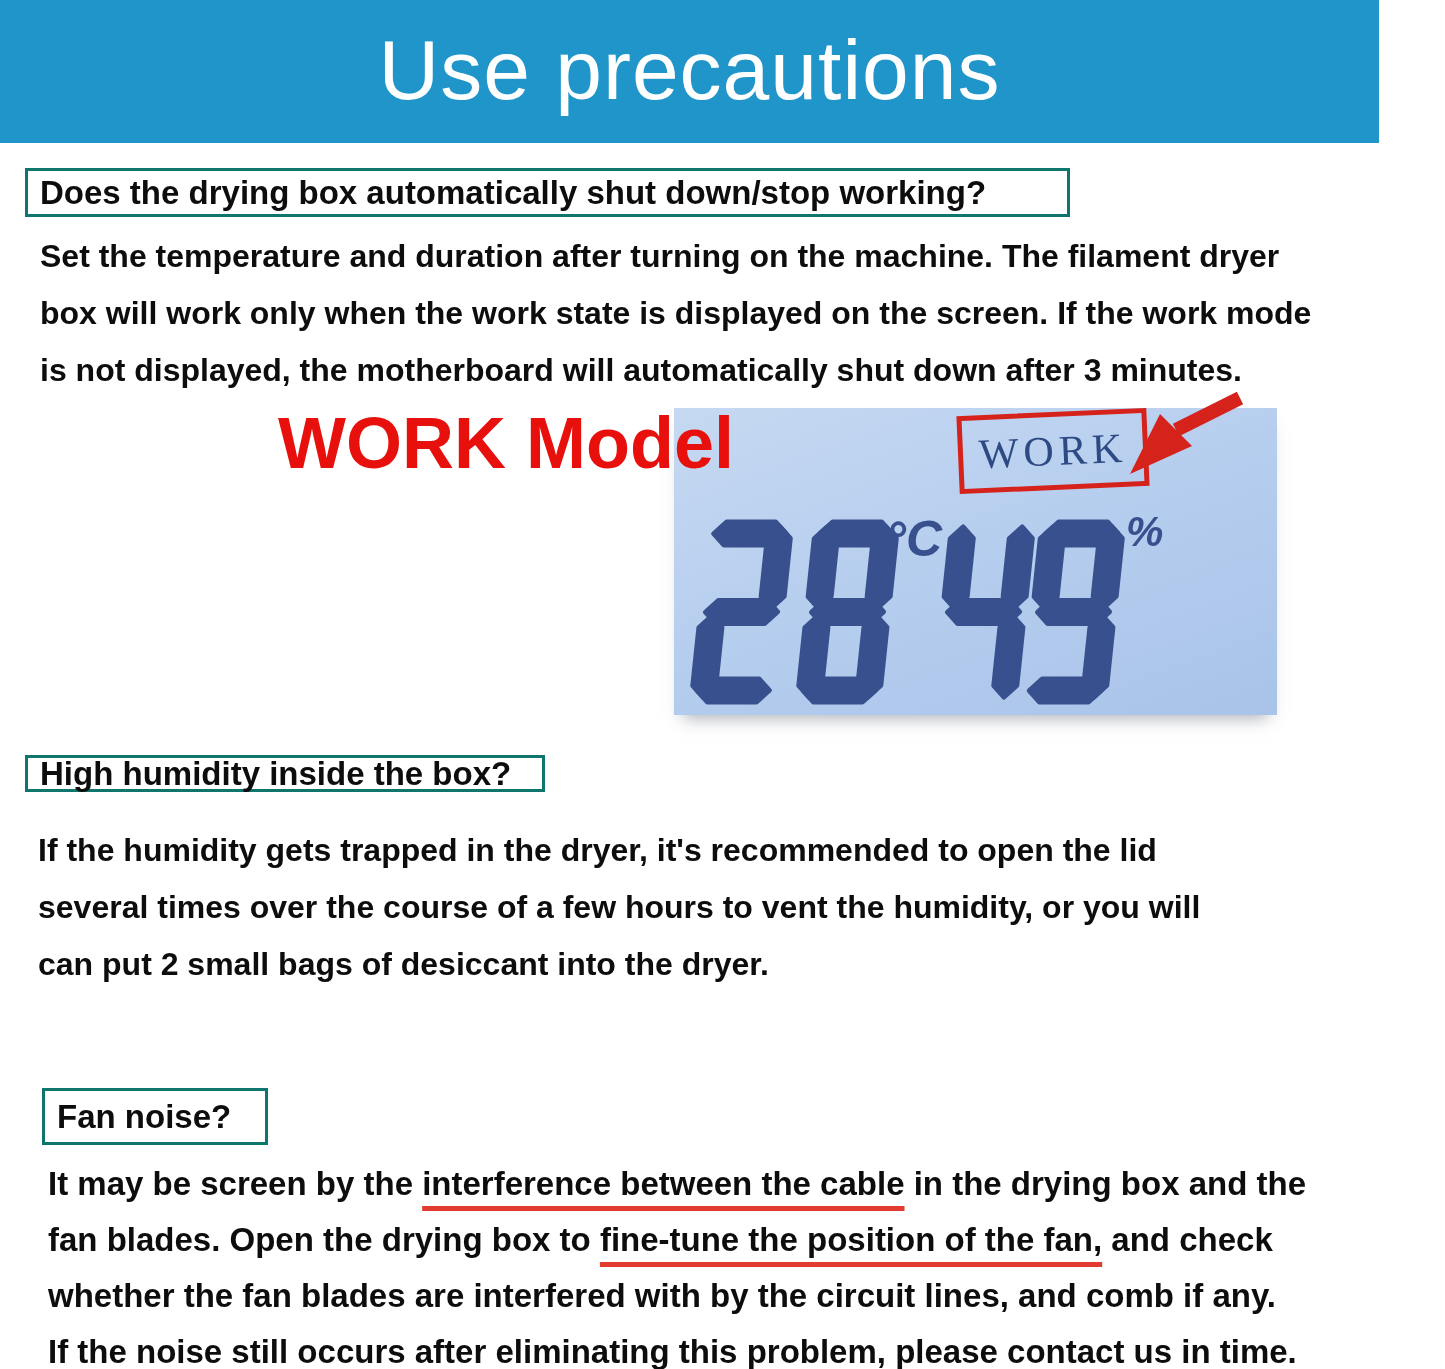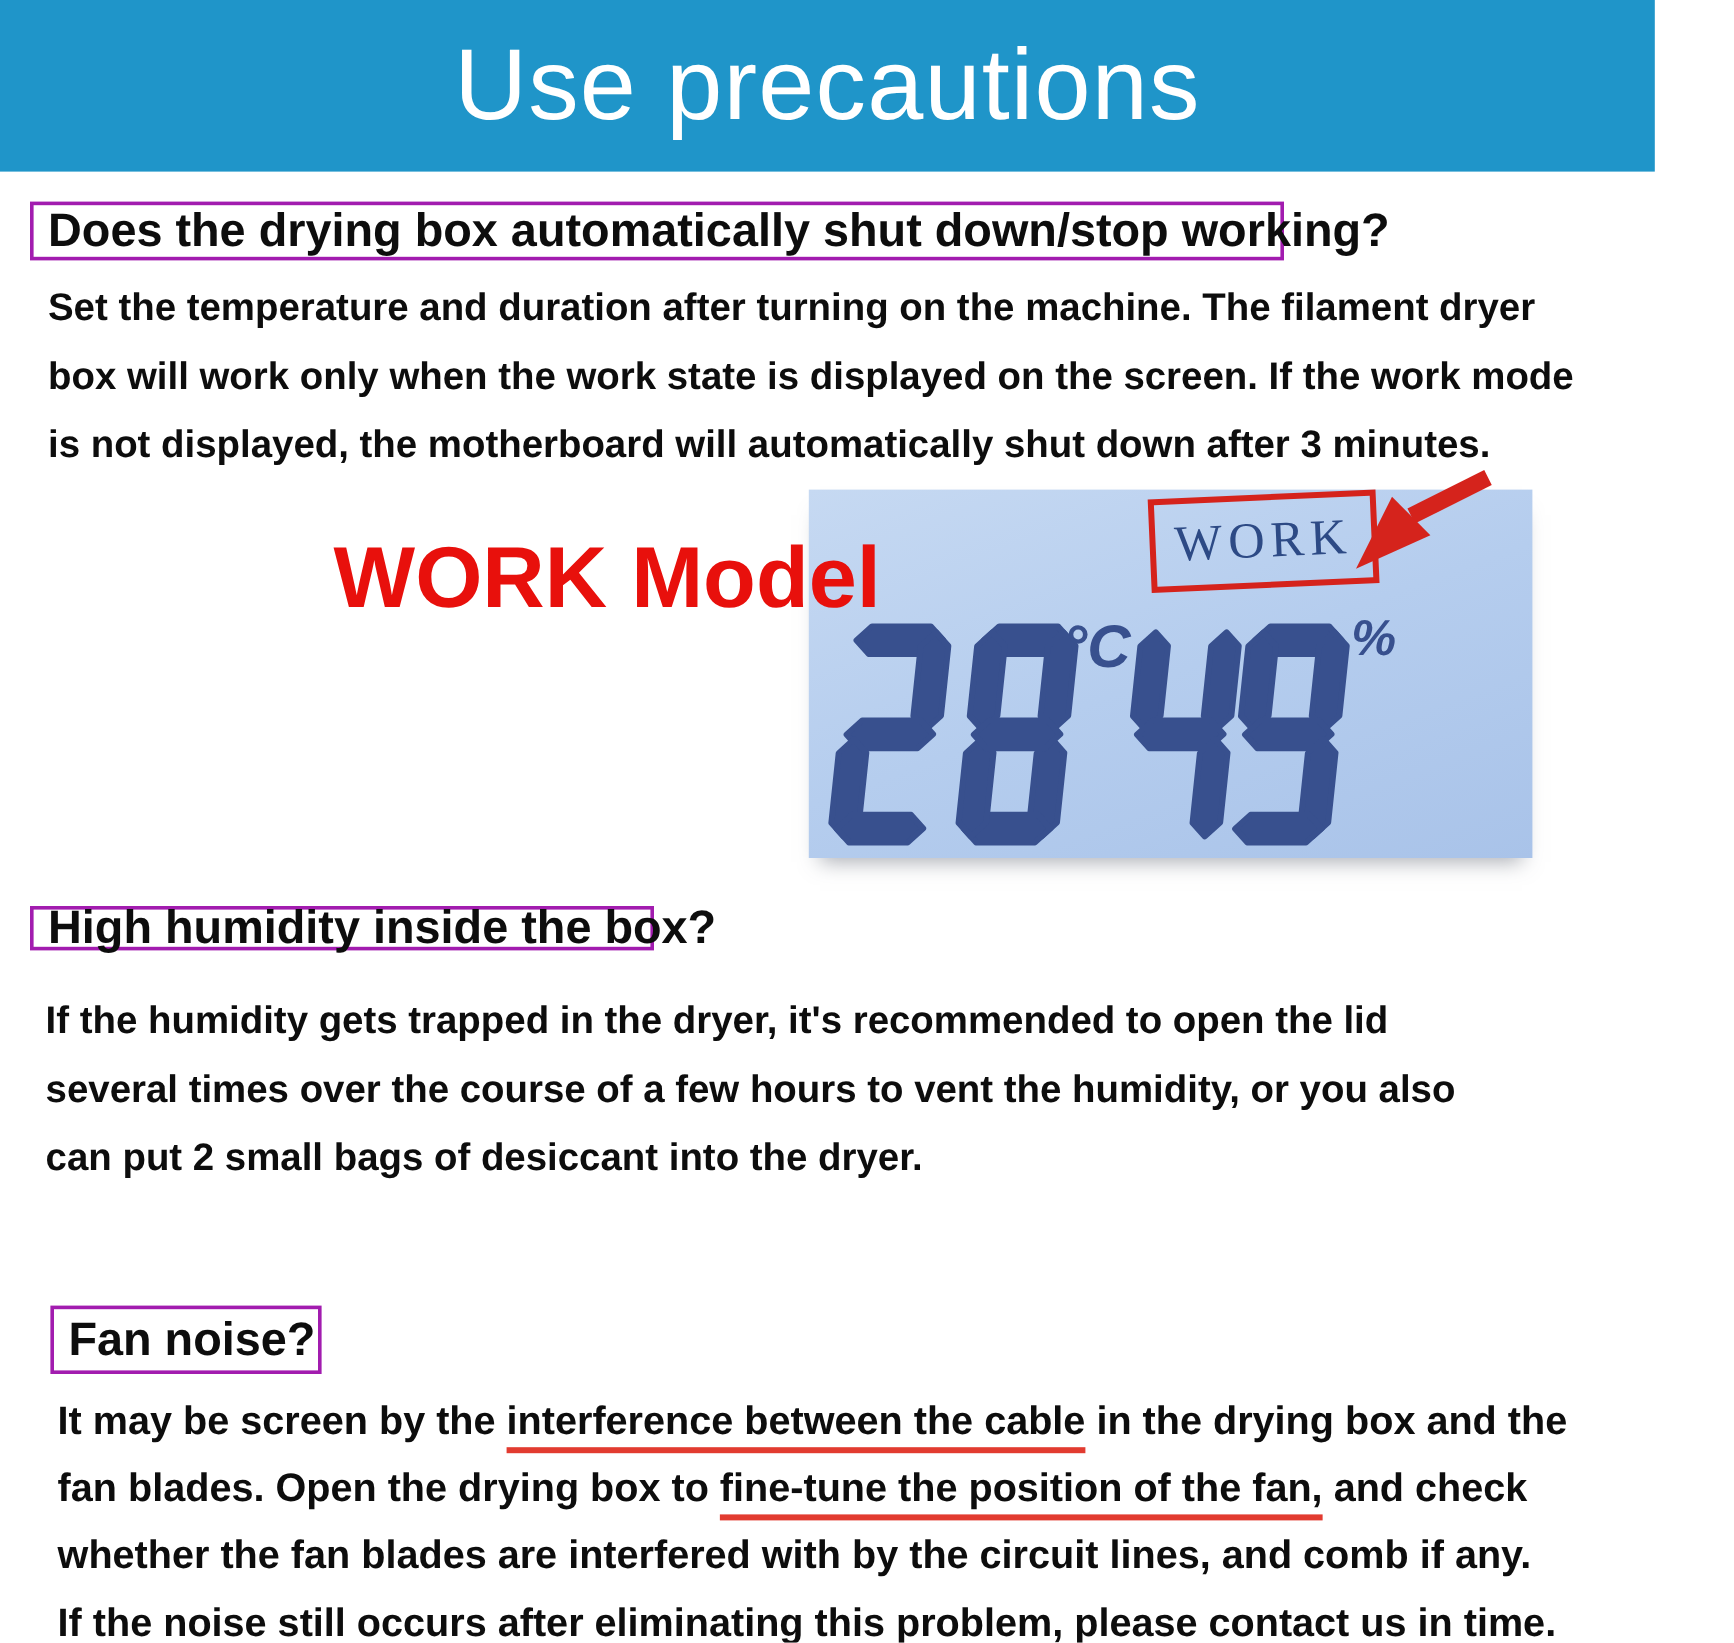--- a/index.html
+++ b/index.html
@@ -8,42 +8,42 @@
     font-family:"Liberation Sans","DejaVu Sans",sans-serif;color:#111111;
   }
   
   .banner{position:absolute;left:0;top:0;width:1379px;height:143px;background:#1f95c9;}
   .banner h1{
     margin:0;width:100%;text-align:center;line-height:140px;
     font-size:84px;font-weight:400;color:#ffffff;letter-spacing:1px;
   }
   
   .qbox{
-    position:absolute;box-sizing:border-box;border:3px solid #a21caf;background:#ffffff;
+    position:absolute;box-sizing:border-box;border:3px solid #0f766e;background:#ffffff;
     display:flex;align-items:center;padding-left:12px;
-    font-size:39px;font-weight:bold;color:#0d0d0d;white-space:nowrap;
+    font-size:33px;font-weight:bold;color:#0d0d0d;white-space:nowrap;
   }
   .q1{left:25px;top:168px;width:1045px;height:49px;}
   .q2{left:25px;top:755px;width:520px;height:37px;}
   .q3{left:42px;top:1088px;width:226px;height:57px;}
   
   .para{position:absolute;width:1392px;font-size:32px;font-weight:bold;color:#0d0d0d;}
   .para .pline{line-height:57px;white-space:nowrap;}
   .p1{left:40px;top:228px;}
   .p2{left:38px;top:822px;}
   .p3{left:48px;top:1156px;font-size:33px;}
   .p3 .pline{line-height:56px;}
   .redline{
     text-decoration:underline;text-decoration-color:#e23b30;
     text-decoration-thickness:5px;text-underline-offset:11px;text-decoration-skip-ink:none;
   }
   
   .work-model{
     position:absolute;left:278px;top:402px;z-index:3;
-    font-size:72px;font-weight:bold;color:#e8100c;white-space:nowrap;margin-top:39px;
+    font-size:72px;font-weight:bold;color:#e8100c;white-space:nowrap;
   }
   
   .lcd{
     position:absolute;left:674px;top:408px;width:603px;height:307px;z-index:1;
     background:linear-gradient(160deg,#c6d9f2 0%,#b5cdee 50%,#a9c3e9 100%);
     box-shadow:0 12px 16px -9px rgba(90,95,110,0.5);
   }
   .workbox{
     position:absolute;left:284px;top:4px;width:190px;height:78px;box-sizing:border-box;
     border:5px solid #d5231c;transform:rotate(-2.5deg);
@@ -120,21 +120,21 @@
       <line x1="50" y1="26" x2="114" y2="-6" stroke="#d5231c" stroke-width="14"></line>
       <polygon points="4,70 34,10 66,42" fill="#d5231c"></polygon>
     </svg>
   </div>
 
   <div class="qbox q2">
     <span>High humidity inside the box?</span>
   </div>
   <div class="para p2">
     <div class="pline">If the humidity gets trapped in the dryer, it's recommended to open the lid</div>
-    <div class="pline">several times over the course of a few hours to vent the humidity, or you also</div>
+    <div class="pline">several times over the course of a few hours to vent the humidity, or you will</div>
     <div class="pline">can put 2 small bags of desiccant into the dryer.</div>
   </div>
 
   <div class="qbox q3">
     <span>Fan noise?</span>
   </div>
   <div class="para p3">
     <div class="pline"><span>It may be screen by the </span><span class="redline">interference between the cable</span><span> in the drying box and the</span></div>
     <div class="pline"><span>fan blades. Open the drying box to </span><span class="redline">fine-tune the position of the fan,</span><span> and check</span></div>
     <div class="pline">whether the fan blades are interfered with by the circuit lines, and comb if any.</div>

